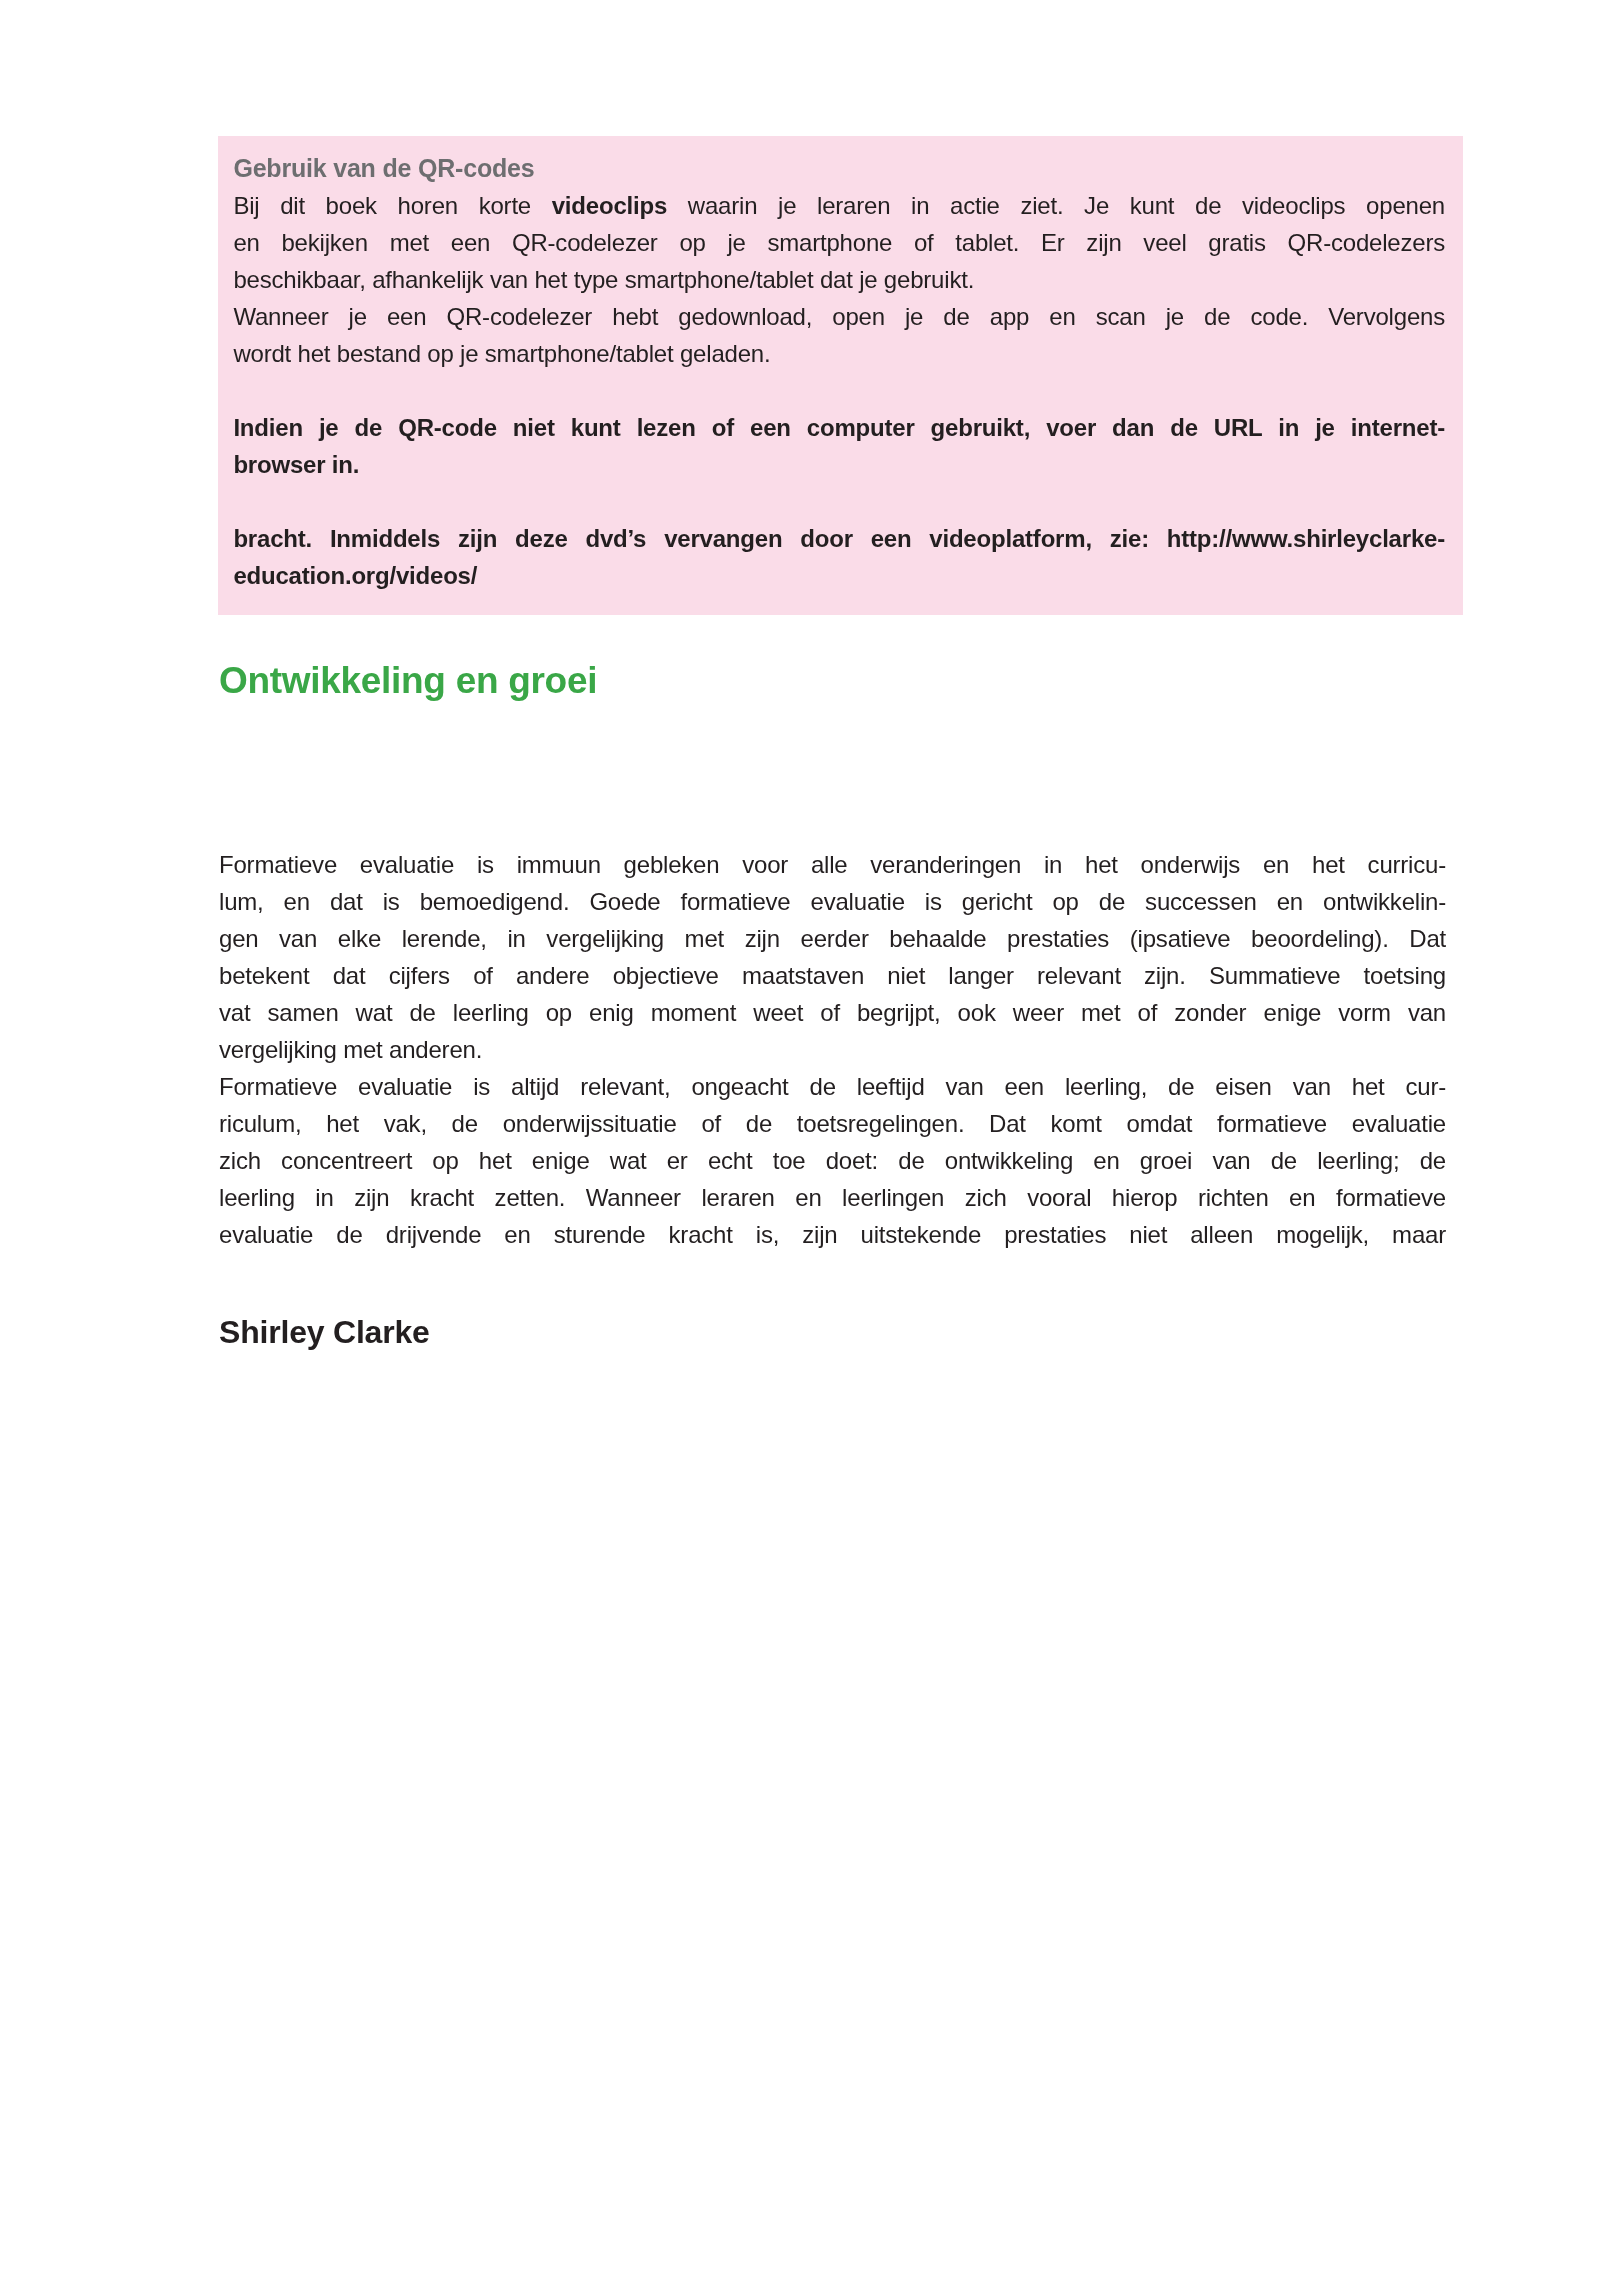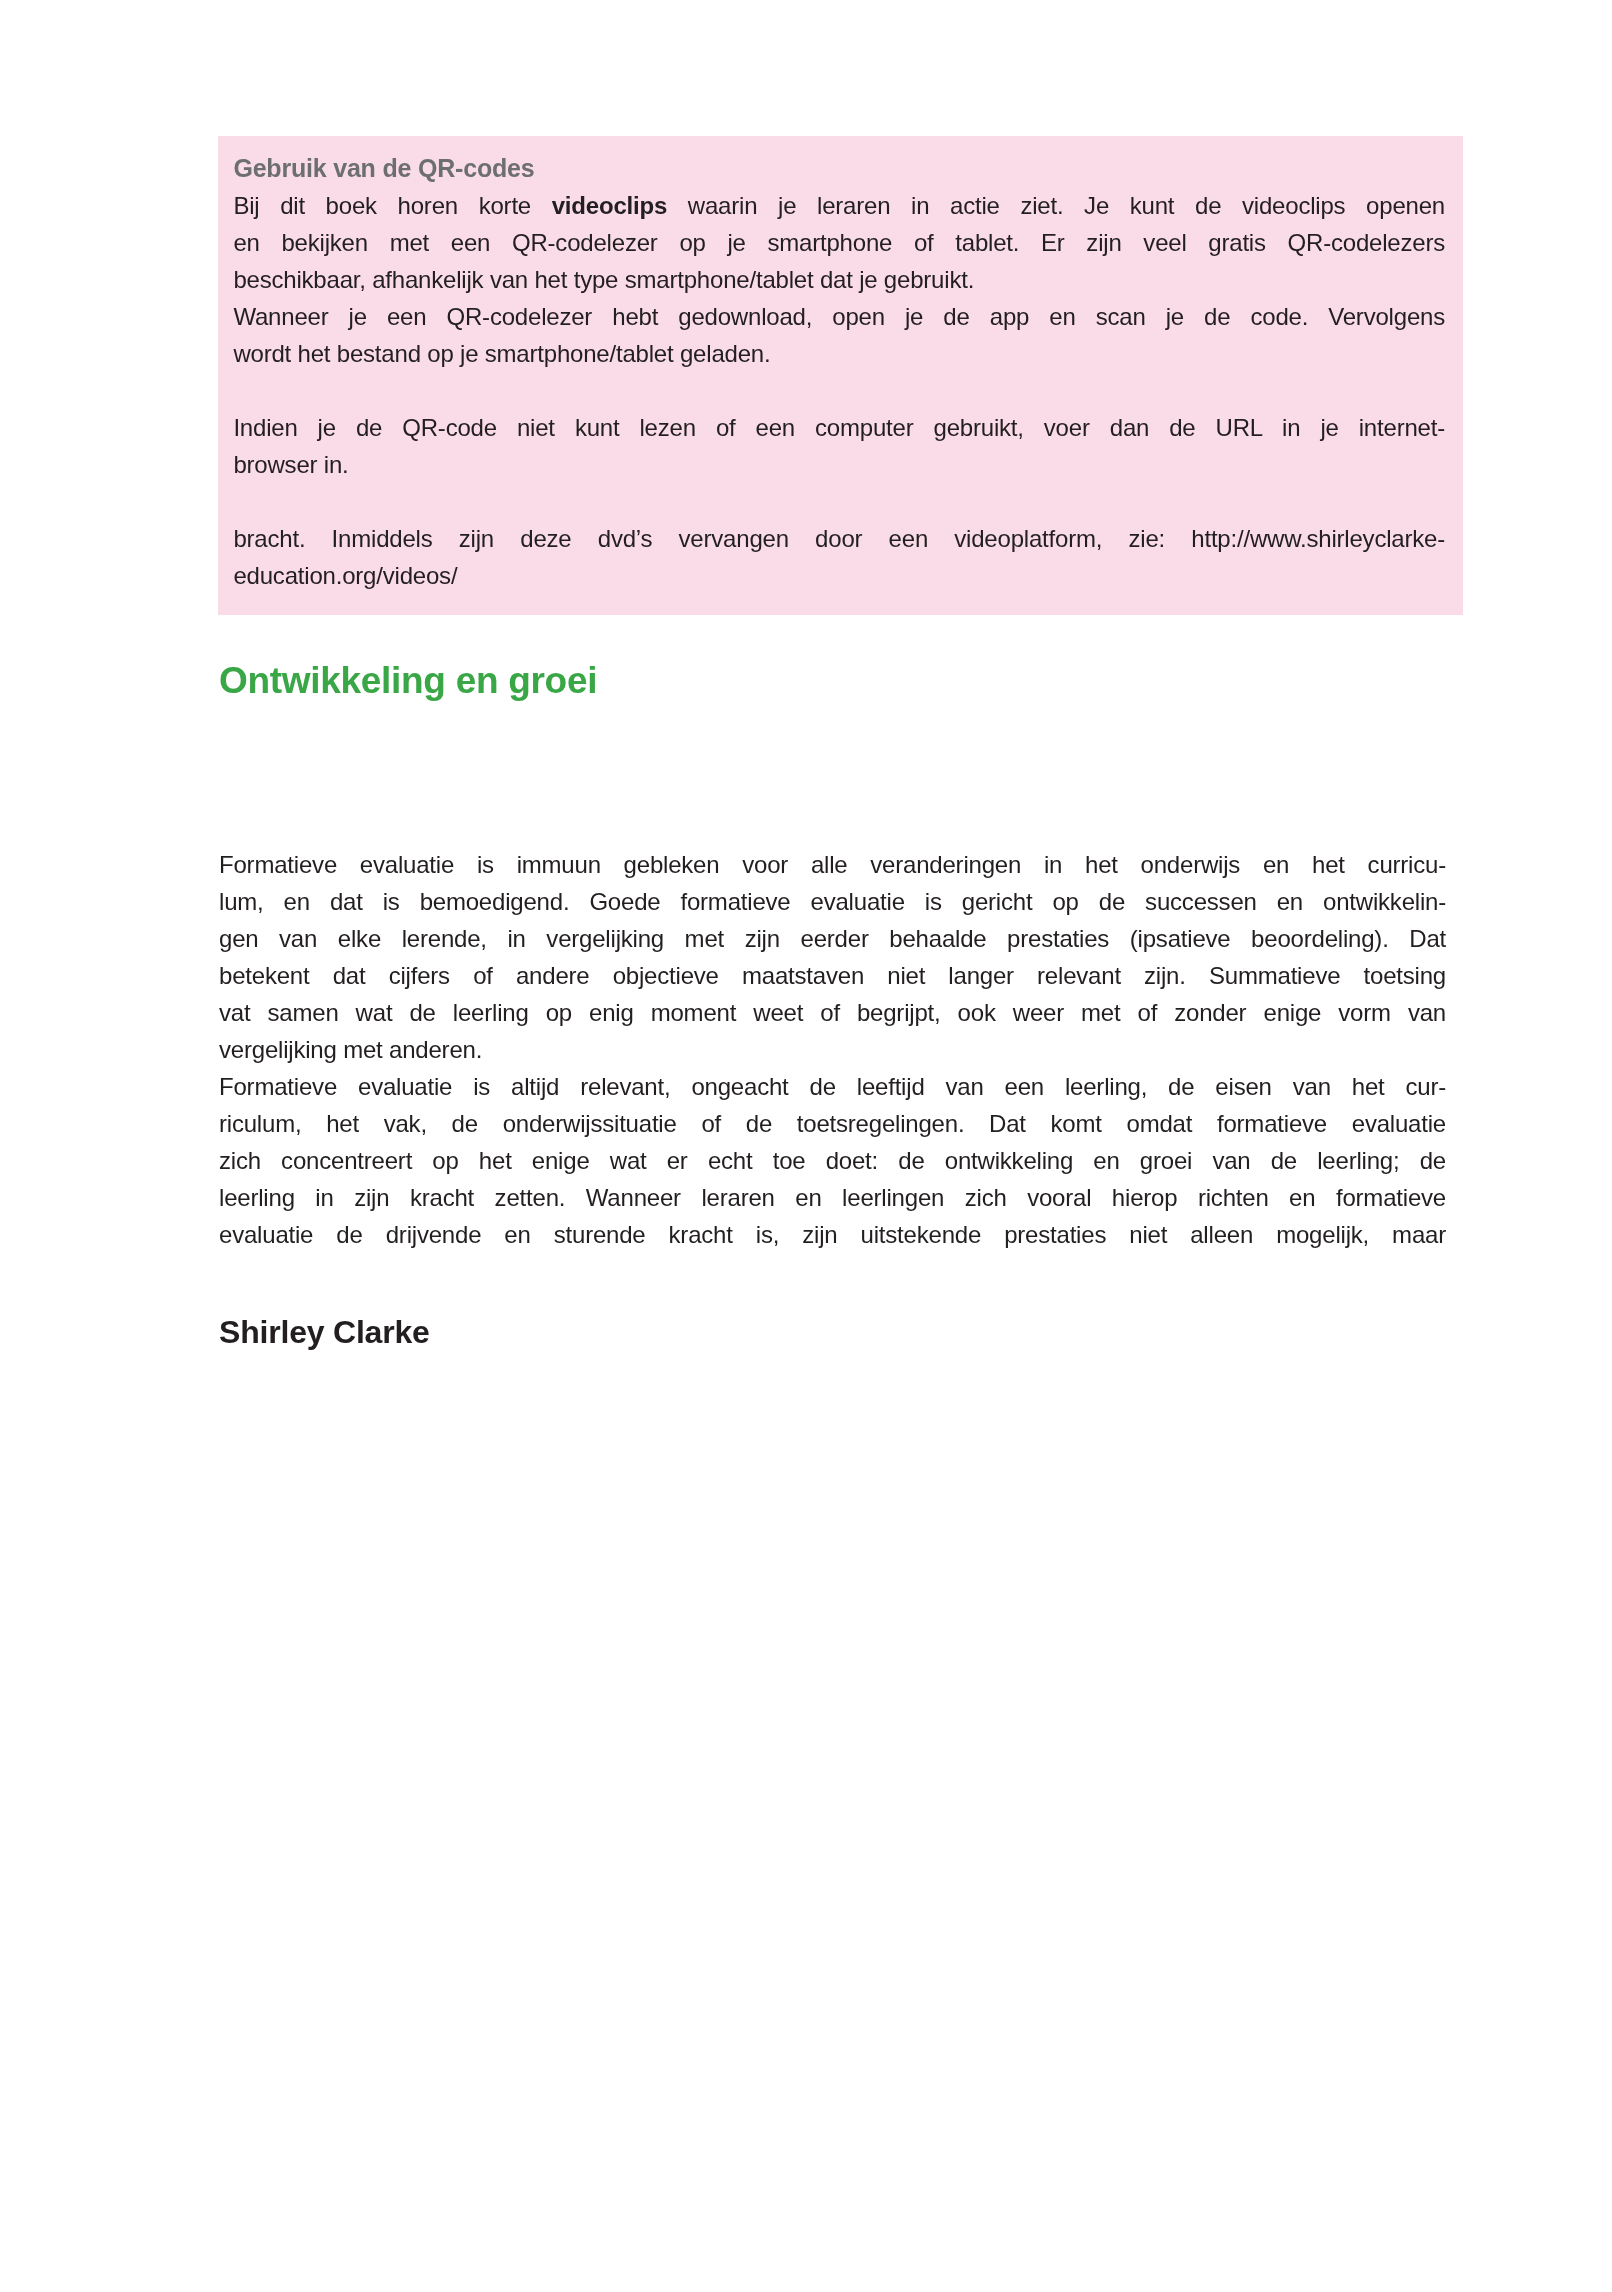--- a/index.html
+++ b/index.html
@@ -24,21 +24,21 @@
   .qr-box-title {
     margin:0;
     font-size:25px;
     font-weight:bold;
     color:#6d6e70;
     line-height:37px;
     letter-spacing:-0.2px;
   }
 
   .para { margin:0; }
-  .para.gap { margin-top:37px; }
+  .para.gap { margin-top:37px;font-weight:bold; }
   .line {
     font-size:24px;
     line-height:37px;
     letter-spacing:-0.2px;
     white-space:nowrap;
     text-align:justify;
     text-align-last:justify;
   }
   .line.end { text-align-last:left; }
 

